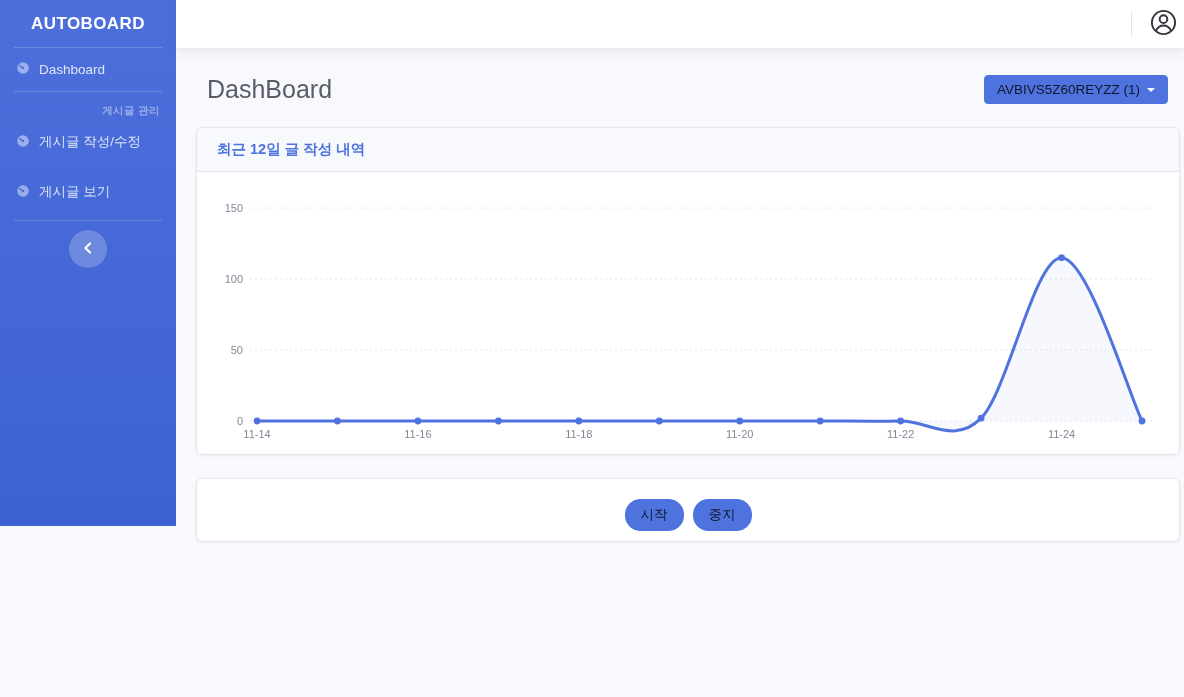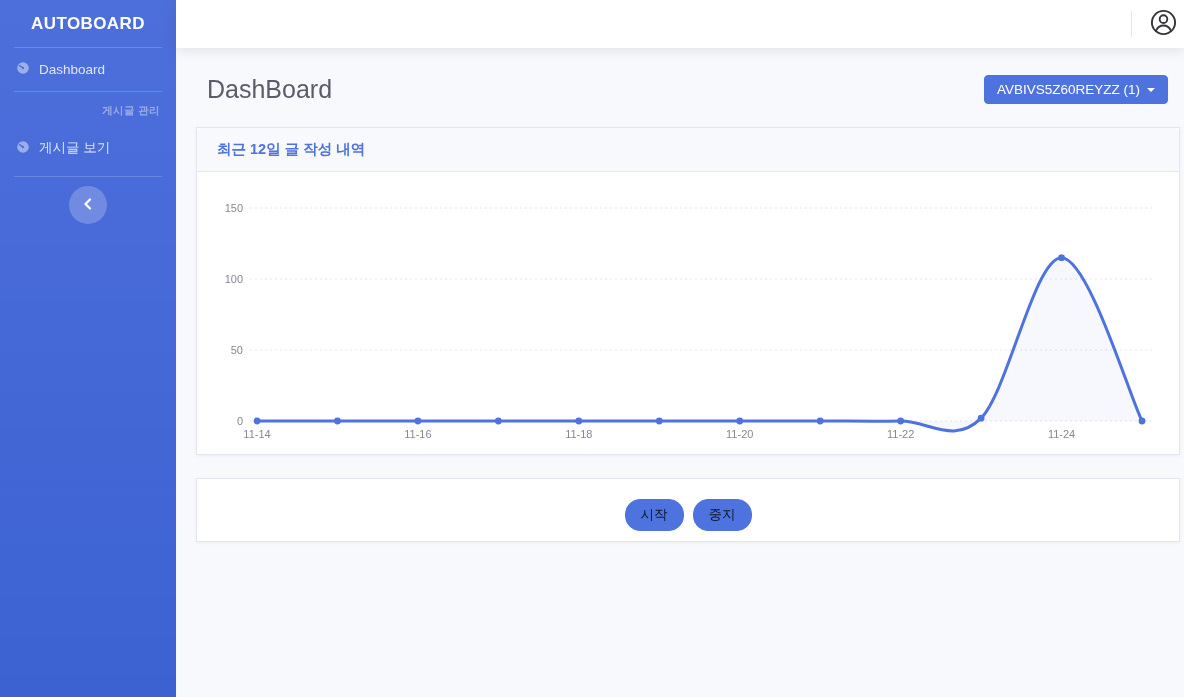--- a/index.html
+++ b/index.html
@@ -5,21 +5,21 @@
   * { margin: 0; padding: 0; box-sizing: border-box; }
   html, body { width: 1184px; height: 697px; overflow: hidden; }
   body {
     font-family: "Liberation Sans", sans-serif;
     display: flex;
     background: #f8f9fc;
   }
 
   
   .sidebar {
-    width: 176px; min-width: 176px; height: 697px;
+    width: 176px; min-width: 176px; height: 526px;
     background: linear-gradient(180deg, #4d6fdc 0%, #3c62d1 100%);
     color: #fff; display: flex; flex-direction: column;
   }
   .brand {
     height: 47px; display: flex; align-items: center; justify-content: center;
     font-weight: bold; font-size: 17px; letter-spacing: 0.4px; color: #fff;
     cursor: pointer;
   }
   .sb-divider { border: 0; border-top: 1px solid rgba(255,255,255,0.18); margin: 0 14px; }
   .nav-item {
@@ -53,34 +53,34 @@
   .user-btn { background: none; border: none; cursor: pointer; margin-right: 7px; display: flex; align-items: center; }
 
   .content { flex: 1; padding: 0 4px 0 20px; overflow: hidden; }
 
   .page-head {
     display: flex; align-items: center; justify-content: space-between;
     margin: 27px 0 23px 0;
   }
   .page-title { font-size: 25px; font-weight: 400; color: #5a5c69; margin-left: 11px; }
   .account-btn {
-    background: #4e73df; color: #ffffff; border: 1px solid #4e73df; border-radius: 4px;
+    background: #4e73df; color: #0f172a; border: 1px solid #4e73df; border-radius: 4px;
     font-size: 13.5px; padding: 6px 12px; cursor: pointer; margin-right: 12px;
     font-family: "Liberation Sans", sans-serif;
     display: inline-flex; align-items: center; gap: 7px;
   }
   .caret-down {
     width: 0; height: 0; border-left: 4px solid transparent;
     border-right: 4px solid transparent; border-top: 4px solid #fff;
     display: inline-block;
   }
 
   
   .card {
-    background: #fff; border: 1px solid #e3e6f0; border-radius: 0;
+    background: #fff; border: 1px solid #e3e6f0; border-radius: 6px;
     box-shadow: 0 1px 3px rgba(58,59,69,0.06);
   }
   .card-chart { margin-bottom: 23px; }
   .card-header {
     background: #f8f9fc; border-bottom: 1px solid #e3e6f0;
     border-radius: 5px 5px 0 0; padding: 12px 20px;
     color: #4e73df; font-weight: bold; font-size: 14.5px;
   }
   .card-body-chart { padding: 20px 20px 12px 20px; }
   .card-body-tasks { padding: 20px 14px 10px 14px; }
@@ -113,20 +113,30 @@
       <svg width="14" height="14" viewBox="0 0 24 24">
           <circle cx="12" cy="12" r="10" fill="#fff"></circle>
           <line x1="12" y1="12" x2="6" y2="8" stroke="#4d6fdc" stroke-width="2.5" stroke-linecap="round"></line>
           <circle cx="12" cy="12" r="2" fill="#4d6fdc"></circle>
         </svg>
     </span>
     <span>Dashboard</span>
   </div>
   <hr class="sb-divider">
   <div class="sb-heading">게시글 관리</div>
+  <div class="nav-item">
+    <span class="gauge">
+      <svg width="14" height="14" viewBox="0 0 24 24">
+          <circle cx="12" cy="12" r="10" fill="#fff"></circle>
+          <line x1="12" y1="12" x2="6" y2="8" stroke="#4d6fdc" stroke-width="2.5" stroke-linecap="round"></line>
+          <circle cx="12" cy="12" r="2" fill="#4d6fdc"></circle>
+        </svg>
+    </span>
+    <span>게시글 작성/수정</span>
+  </div>
   <div class="nav-spacer"></div>
   <div class="nav-item">
     <span class="gauge">
       <svg width="14" height="14" viewBox="0 0 24 24">
           <circle cx="12" cy="12" r="10" fill="#fff"></circle>
           <line x1="12" y1="12" x2="6" y2="8" stroke="#4d6fdc" stroke-width="2.5" stroke-linecap="round"></line>
           <circle cx="12" cy="12" r="2" fill="#4d6fdc"></circle>
         </svg>
     </span>
     <span>게시글 보기</span>

